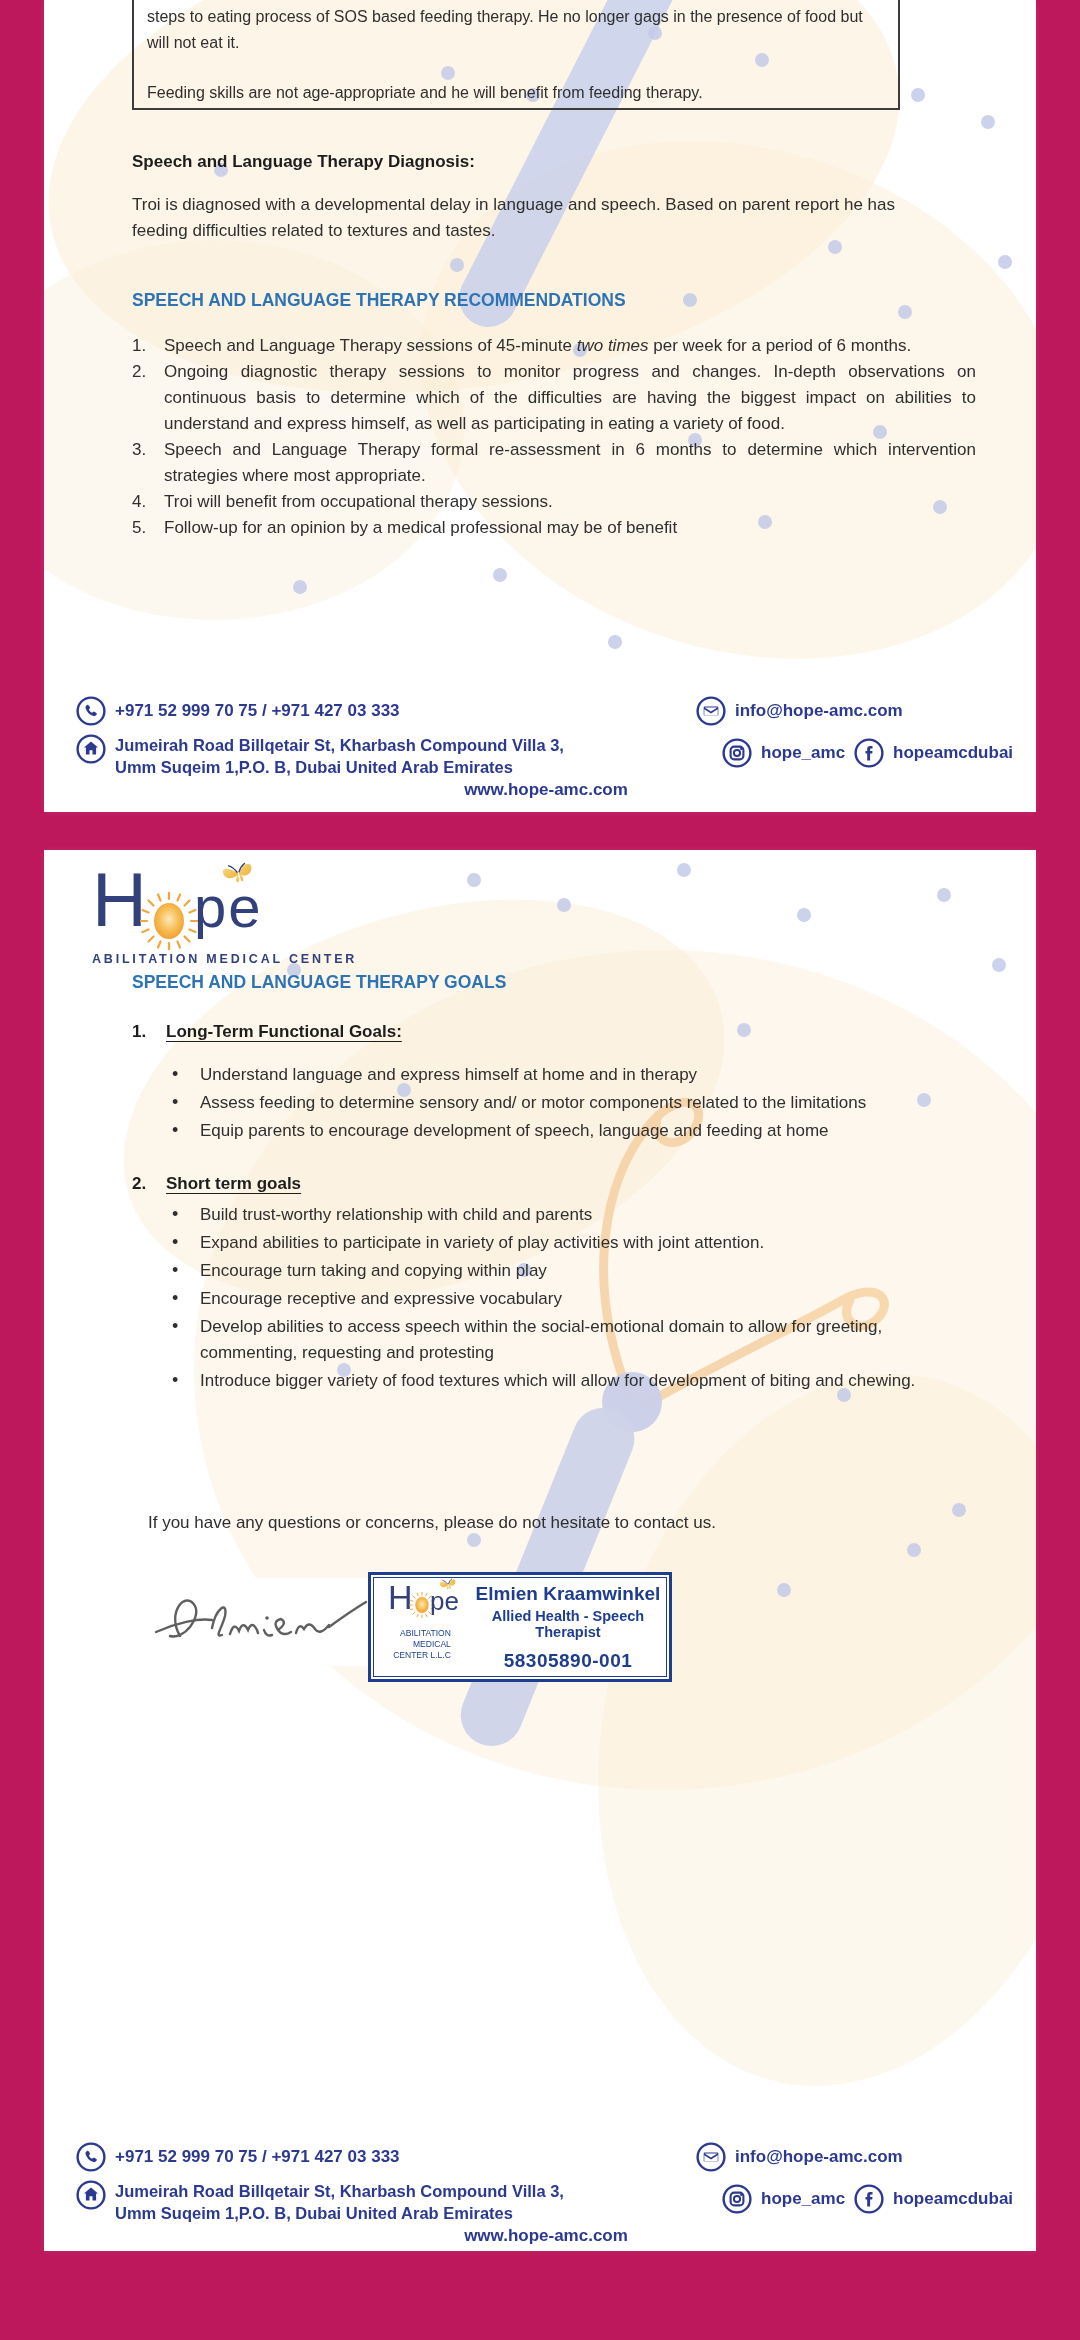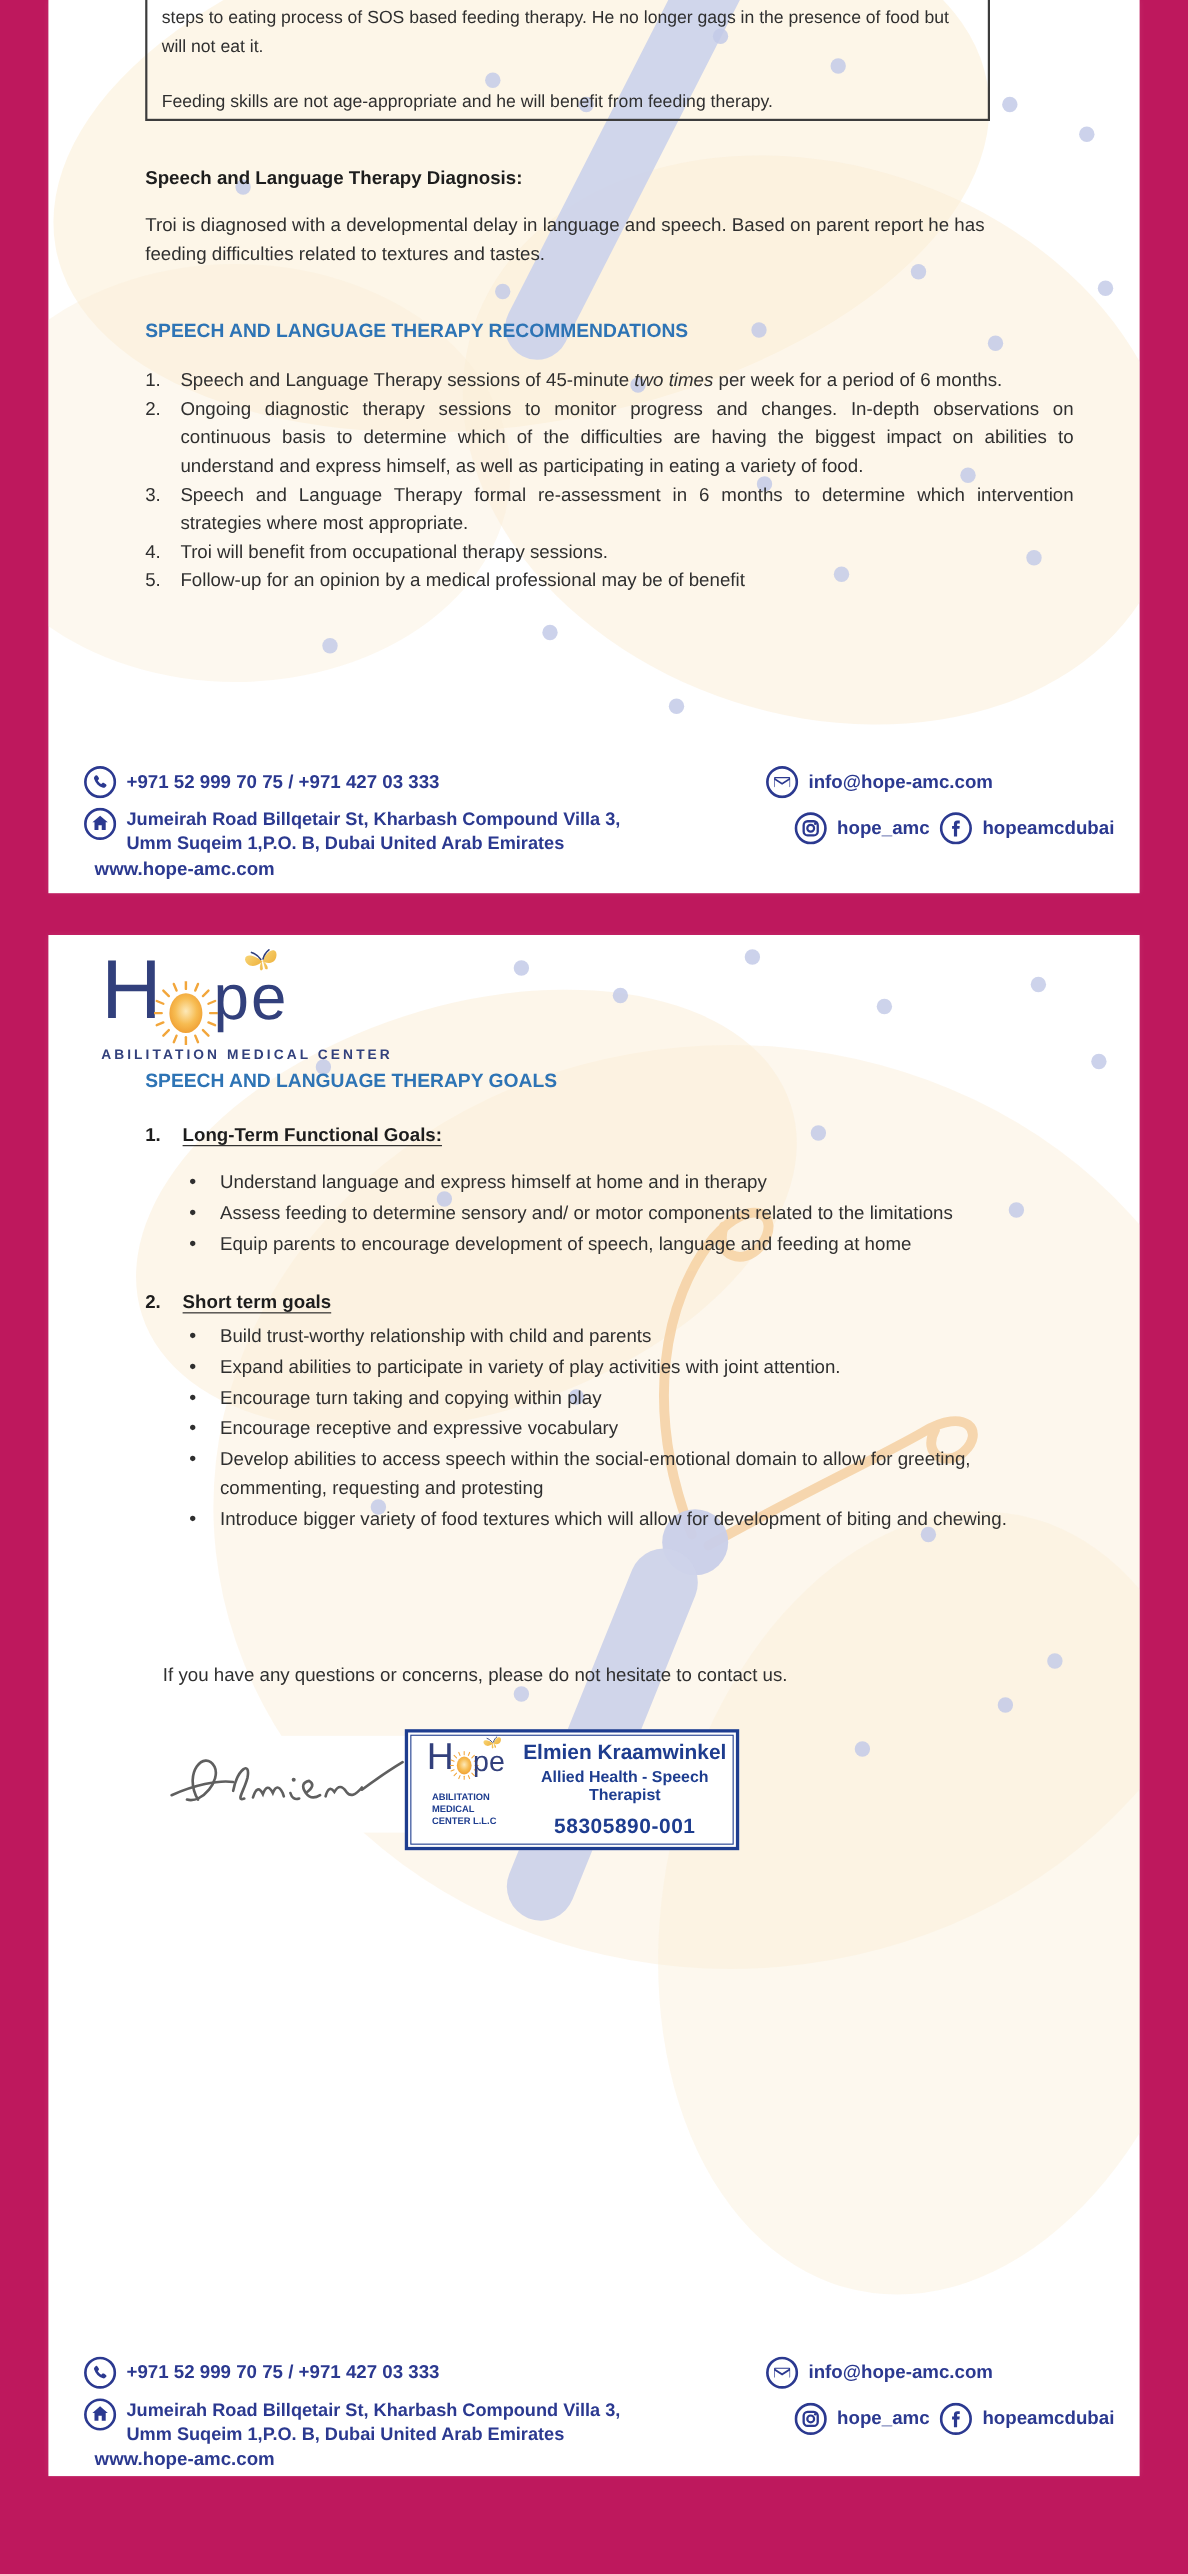--- a/index.html
+++ b/index.html
@@ -36,21 +36,21 @@
   .footer{position:absolute;left:30px;width:932px;height:112px;color:#2b3990;}
   #page1 .footer{top:694px;}
   #page2 .footer{top:1290px;}
   .f-row{position:absolute;display:flex;align-items:flex-start;gap:9px;}
   .f-phone{left:2px;top:2px;}
   .f-addr{left:2px;top:40px;}
   .f-email{left:622px;top:2px;}
   .f-social{left:648px;top:44px;align-items:center;}
   .f-text{font-weight:bold;font-size:17px;line-height:30px;white-space:nowrap;}
   .f-addr-text{font-weight:bold;font-size:16.5px;line-height:22px;white-space:nowrap;}
-  .f-site{position:absolute;left:12px;right:0;top:86px;font-weight:bold;font-size:17px;}
+  .f-site{position:absolute;left:12px;right:0;top:86px;text-align:center;font-weight:bold;font-size:17px;}
   .cicon{flex:0 0 auto;}
 
   
   .logo{position:absolute;left:48px;top:16px;width:230px;height:102px;color:#32407c;}
   .logo .lh{position:absolute;left:0;top:-4px;font-size:76px;line-height:1;font-weight:400;}
   .logo .lpe{position:absolute;left:102px;top:12px;font-size:58px;line-height:1;letter-spacing:2px;}
   .logo-tag{position:absolute;left:48px;top:102px;font-size:12.5px;font-weight:bold;
             letter-spacing:2.8px;color:#32407c;white-space:nowrap;}
   .goals-h{position:absolute;left:88px;top:122px;}
   .sec-title{position:absolute;font-size:17px;}
@@ -65,21 +65,21 @@
   .blist .blt{position:absolute;left:12px;top:-1px;font-size:18px;}
   .note{position:absolute;left:104px;top:660px;}
   .signature{position:absolute;left:98px;top:728px;width:286px;height:88px;background:#fff;}
   .stamp{position:absolute;left:324px;top:722px;width:304px;height:110px;
          border:3px solid #1e3d8f;box-sizing:border-box;background:#fff;}
   .stamp-in{position:absolute;inset:2px;border:1.5px solid #1e3d8f;display:flex;}
   .stamp-left{flex:0 0 96px;display:flex;flex-direction:column;align-items:center;padding-top:4px;}
   .mini-logo{position:relative;width:80px;height:44px;color:#32407c;}
   .mini-logo .lh{position:absolute;left:6px;top:-2px;font-size:34px;line-height:1;}
   .mini-logo .lpe{position:absolute;left:48px;top:6px;font-size:26px;line-height:1;}
-  .stamp-org{font-size:8.5px;line-height:1.3;font-weight:bold;color:#1e3d8f;text-align:left;margin-top:2px;}
+  .stamp-org{font-size:8.5px;line-height:1.3;font-weight:normal;color:#1e3d8f;text-align:right;margin-top:2px;}
   .stamp-right{flex:1;display:flex;flex-direction:column;align-items:center;justify-content:center;
                color:#1e3d8f;font-weight:bold;text-align:center;}
   .stamp-name{font-size:19px;}
   .stamp-role{font-size:14.5px;margin-top:3px;}
   .stamp-lic{font-size:19px;margin-top:10px;letter-spacing:0.5px;}
   .italic{font-style:italic;}
 </style>
 </head>
 <body>
 

